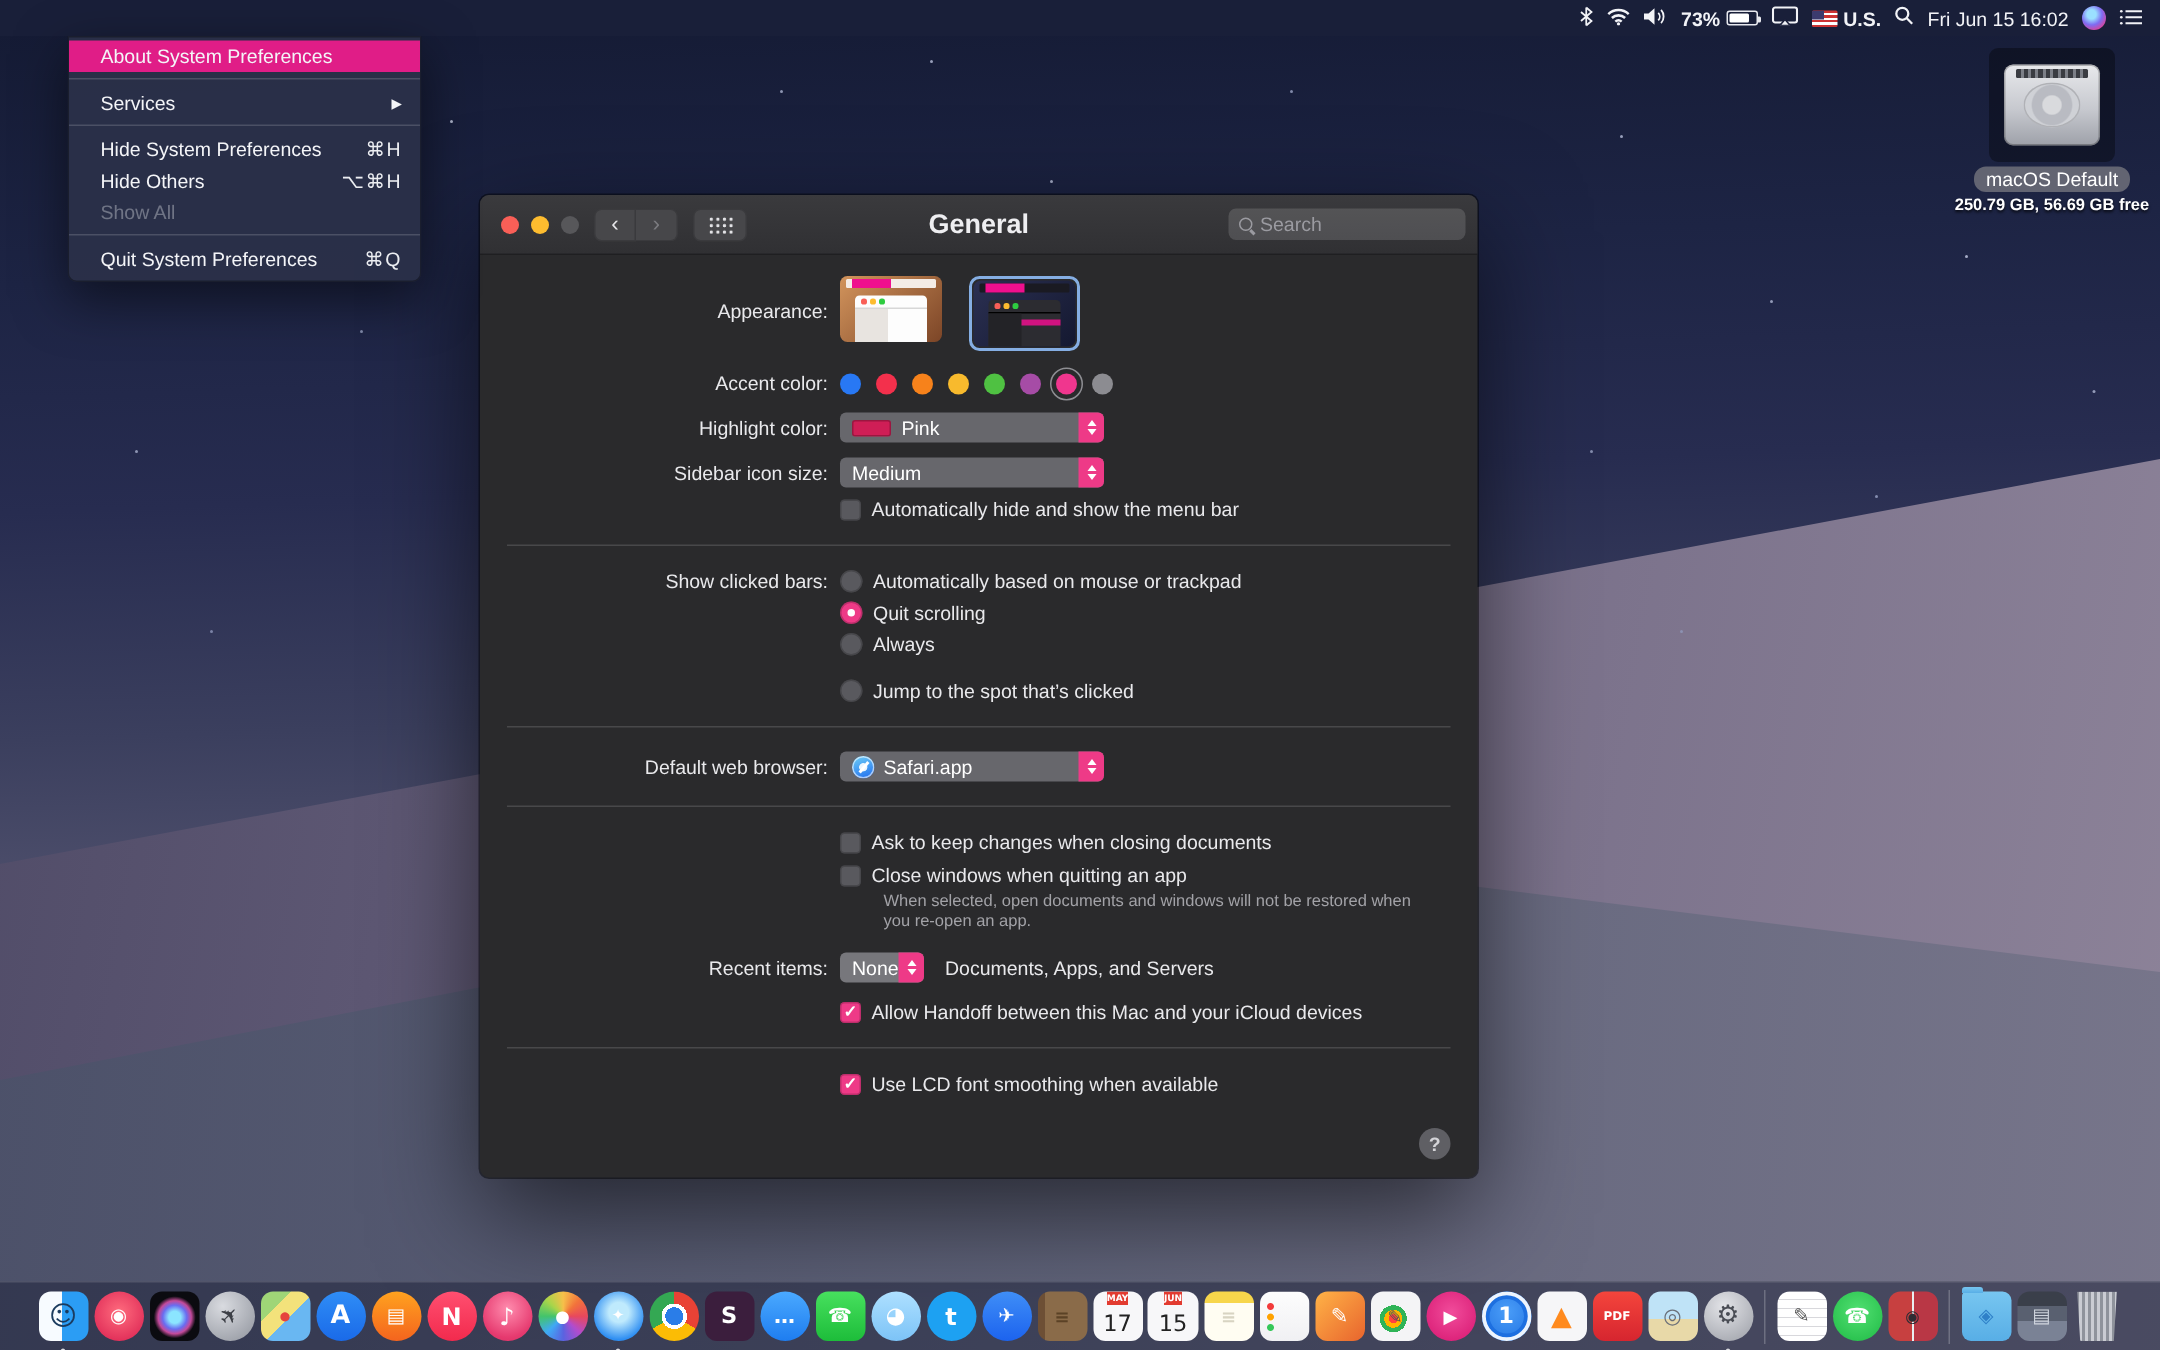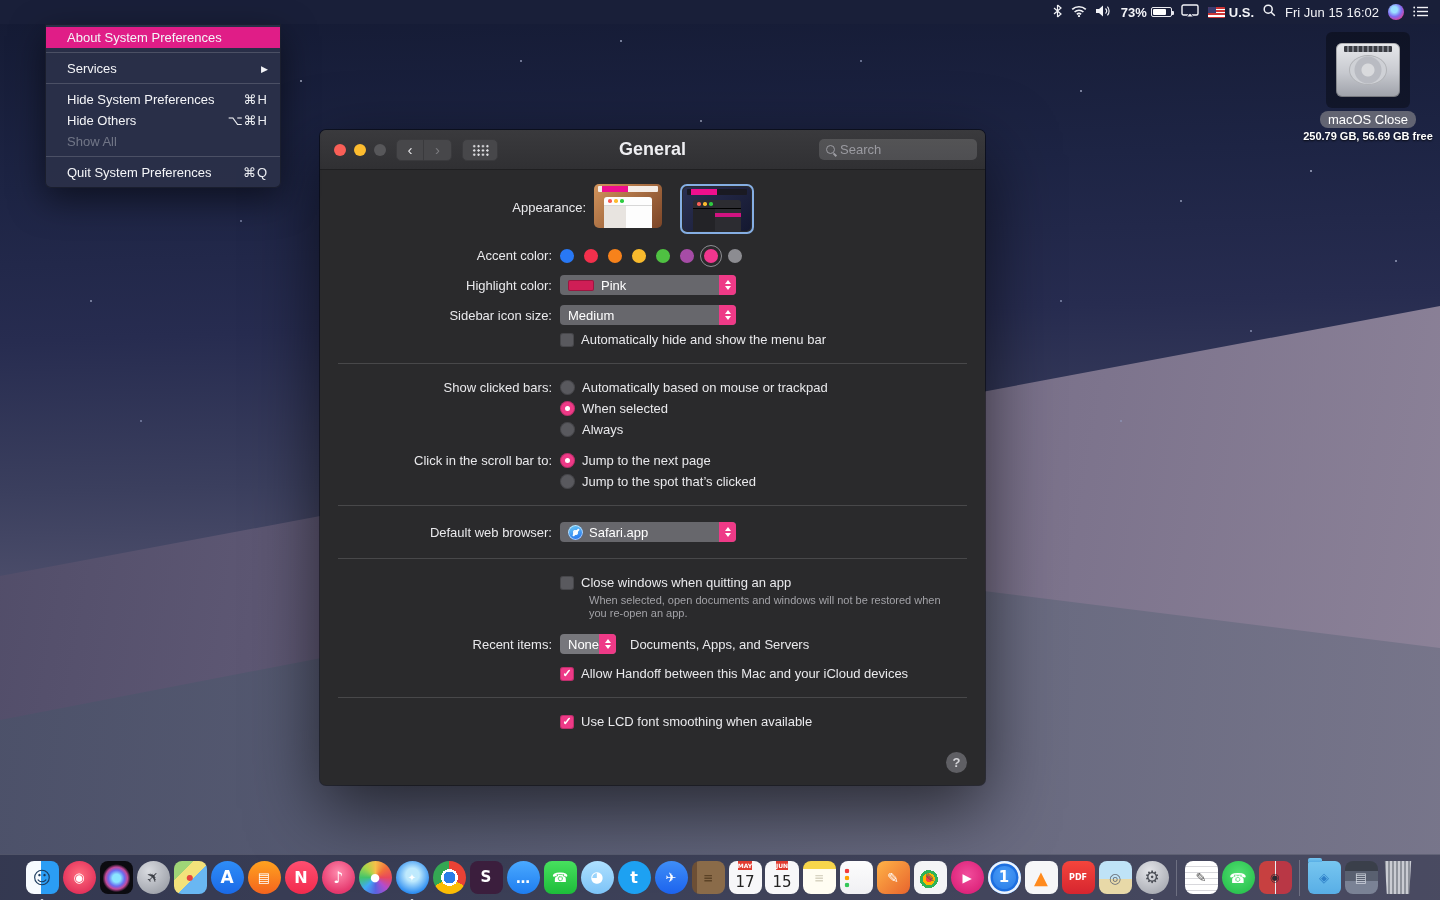--- a/index.html
+++ b/index.html
@@ -235,21 +235,21 @@
   <div class="am-item">
       <span>Quit System Preferences</span>
       <span class="sc">⌘Q</span>
     </div>
 </div>
 
 <div class="disk">
   <div class="disk-sel">
       <div class="disk-body"></div>
     </div>
-  <div class="disk-label">macOS Close</div>
+  <div class="disk-label">macOS Default</div>
   <div class="disk-info">250.79 GB, 56.69 GB free</div>
 </div>
 
 <div class="window">
   <div class="titlebar">
     <div class="lights">
       <div class="light l-red"></div>
       <div class="light l-yellow"></div>
       <div class="light l-gray"></div>
     </div>
@@ -261,21 +261,21 @@
     <div class="win-title">General</div>
     <div class="searchbox">
       <span class="mag"></span>
       <span>Search</span>
     </div>
   </div>
 
   <div class="content">
 
     <div class="row" style="margin-bottom:14px; align-items:flex-start;">
-      <div class="lbl" style="padding-top:16px;margin-left:34px;">Appearance:</div>
+      <div class="lbl" style="padding-top:16px;">Appearance:</div>
       <div class="thumbs">
         <div class="thumb thumb-light">
           <div class="t-menu"></div>
           <div class="t-win">
             <div class="t-dotbar">
                 <span class="t-dot" style="background:#f95f57"></span>
                 <span class="t-dot" style="background:#fdbc2f"></span>
                 <span class="t-dot" style="background:#2ecc40"></span>
               </div>
             <div class="t-body-light"></div>
@@ -349,38 +349,31 @@
       <div class="lbl">Show clicked bars:</div>
       <div class="row">
         <span class="radio"></span>
         <span>Automatically based on mouse or trackpad</span>
       </div>
     </div>
     <div class="row" style="margin-bottom:6px;">
       <div class="lbl"></div>
       <div class="row">
         <span class="radio on"></span>
-        <span>When selected</span>
+        <span>Quit scrolling</span>
       </div>
     </div>
     <div class="row" style="margin-bottom:16px;">
       <div class="lbl"></div>
       <div class="row">
         <span class="radio"></span>
         <span>Always</span>
       </div>
     </div>
 
-    <div class="row" style="margin-bottom:6px;">
-      <div class="lbl">Click in the scroll bar to:</div>
-      <div class="row">
-        <span class="radio on"></span>
-        <span>Jump to the next page</span>
-      </div>
-    </div>
     <div class="row">
       <div class="lbl"></div>
       <div class="row">
         <span class="radio"></span>
         <span>Jump to the spot that’s clicked</span>
       </div>
     </div>
 
     <div class="divider"></div>
 
@@ -391,20 +384,27 @@
         <span>Safari.app</span>
         <span class="stepper">
             <span class="tri-up"></span>
             <span class="tri-down"></span>
           </span>
       </div>
     </div>
 
     <div class="divider"></div>
 
+    <div class="row" style="margin-bottom:7px;">
+      <div class="lbl"></div>
+      <div class="row">
+        <span class="checkbox"></span>
+        <span>Ask to keep changes when closing documents</span>
+      </div>
+    </div>
     <div class="row">
       <div class="lbl"></div>
       <div class="row">
         <span class="checkbox"></span>
         <span>Close windows when quitting an app</span>
       </div>
     </div>
     <div class="hint">When selected, open documents and windows will not be restored when you re-open an app.</div>
 
     <div class="row" style="margin-top:14px; margin-bottom:12px;">

